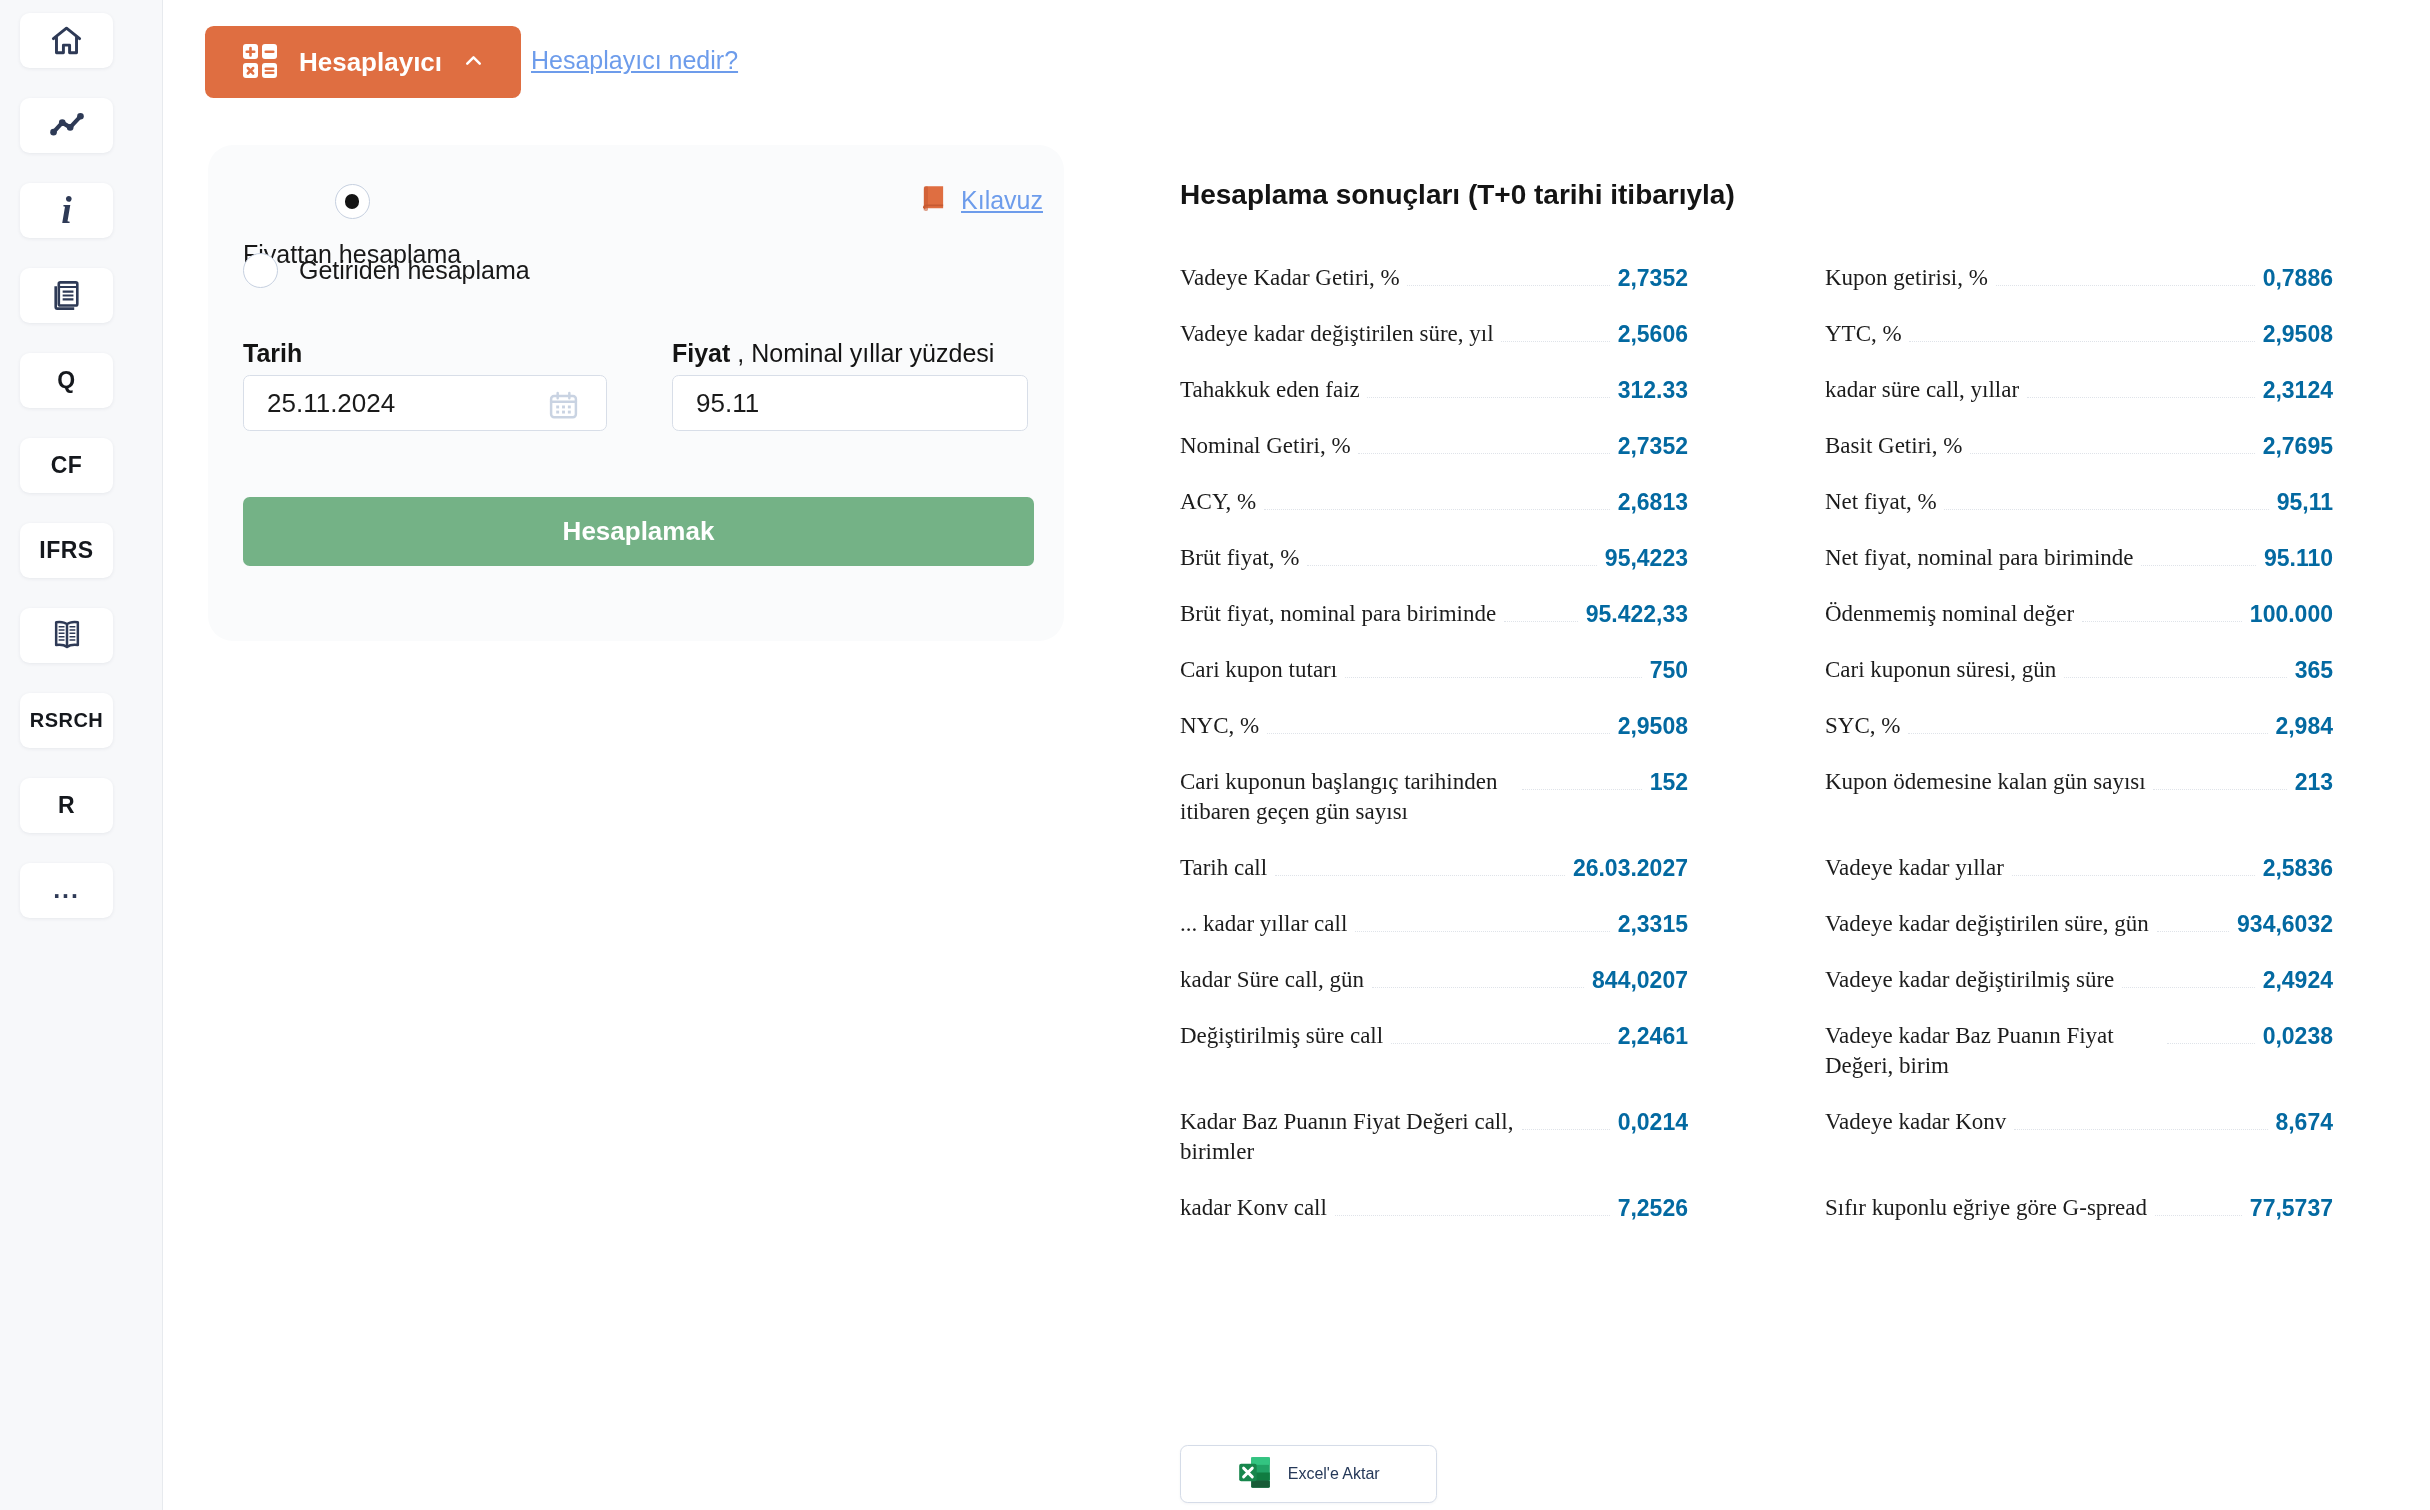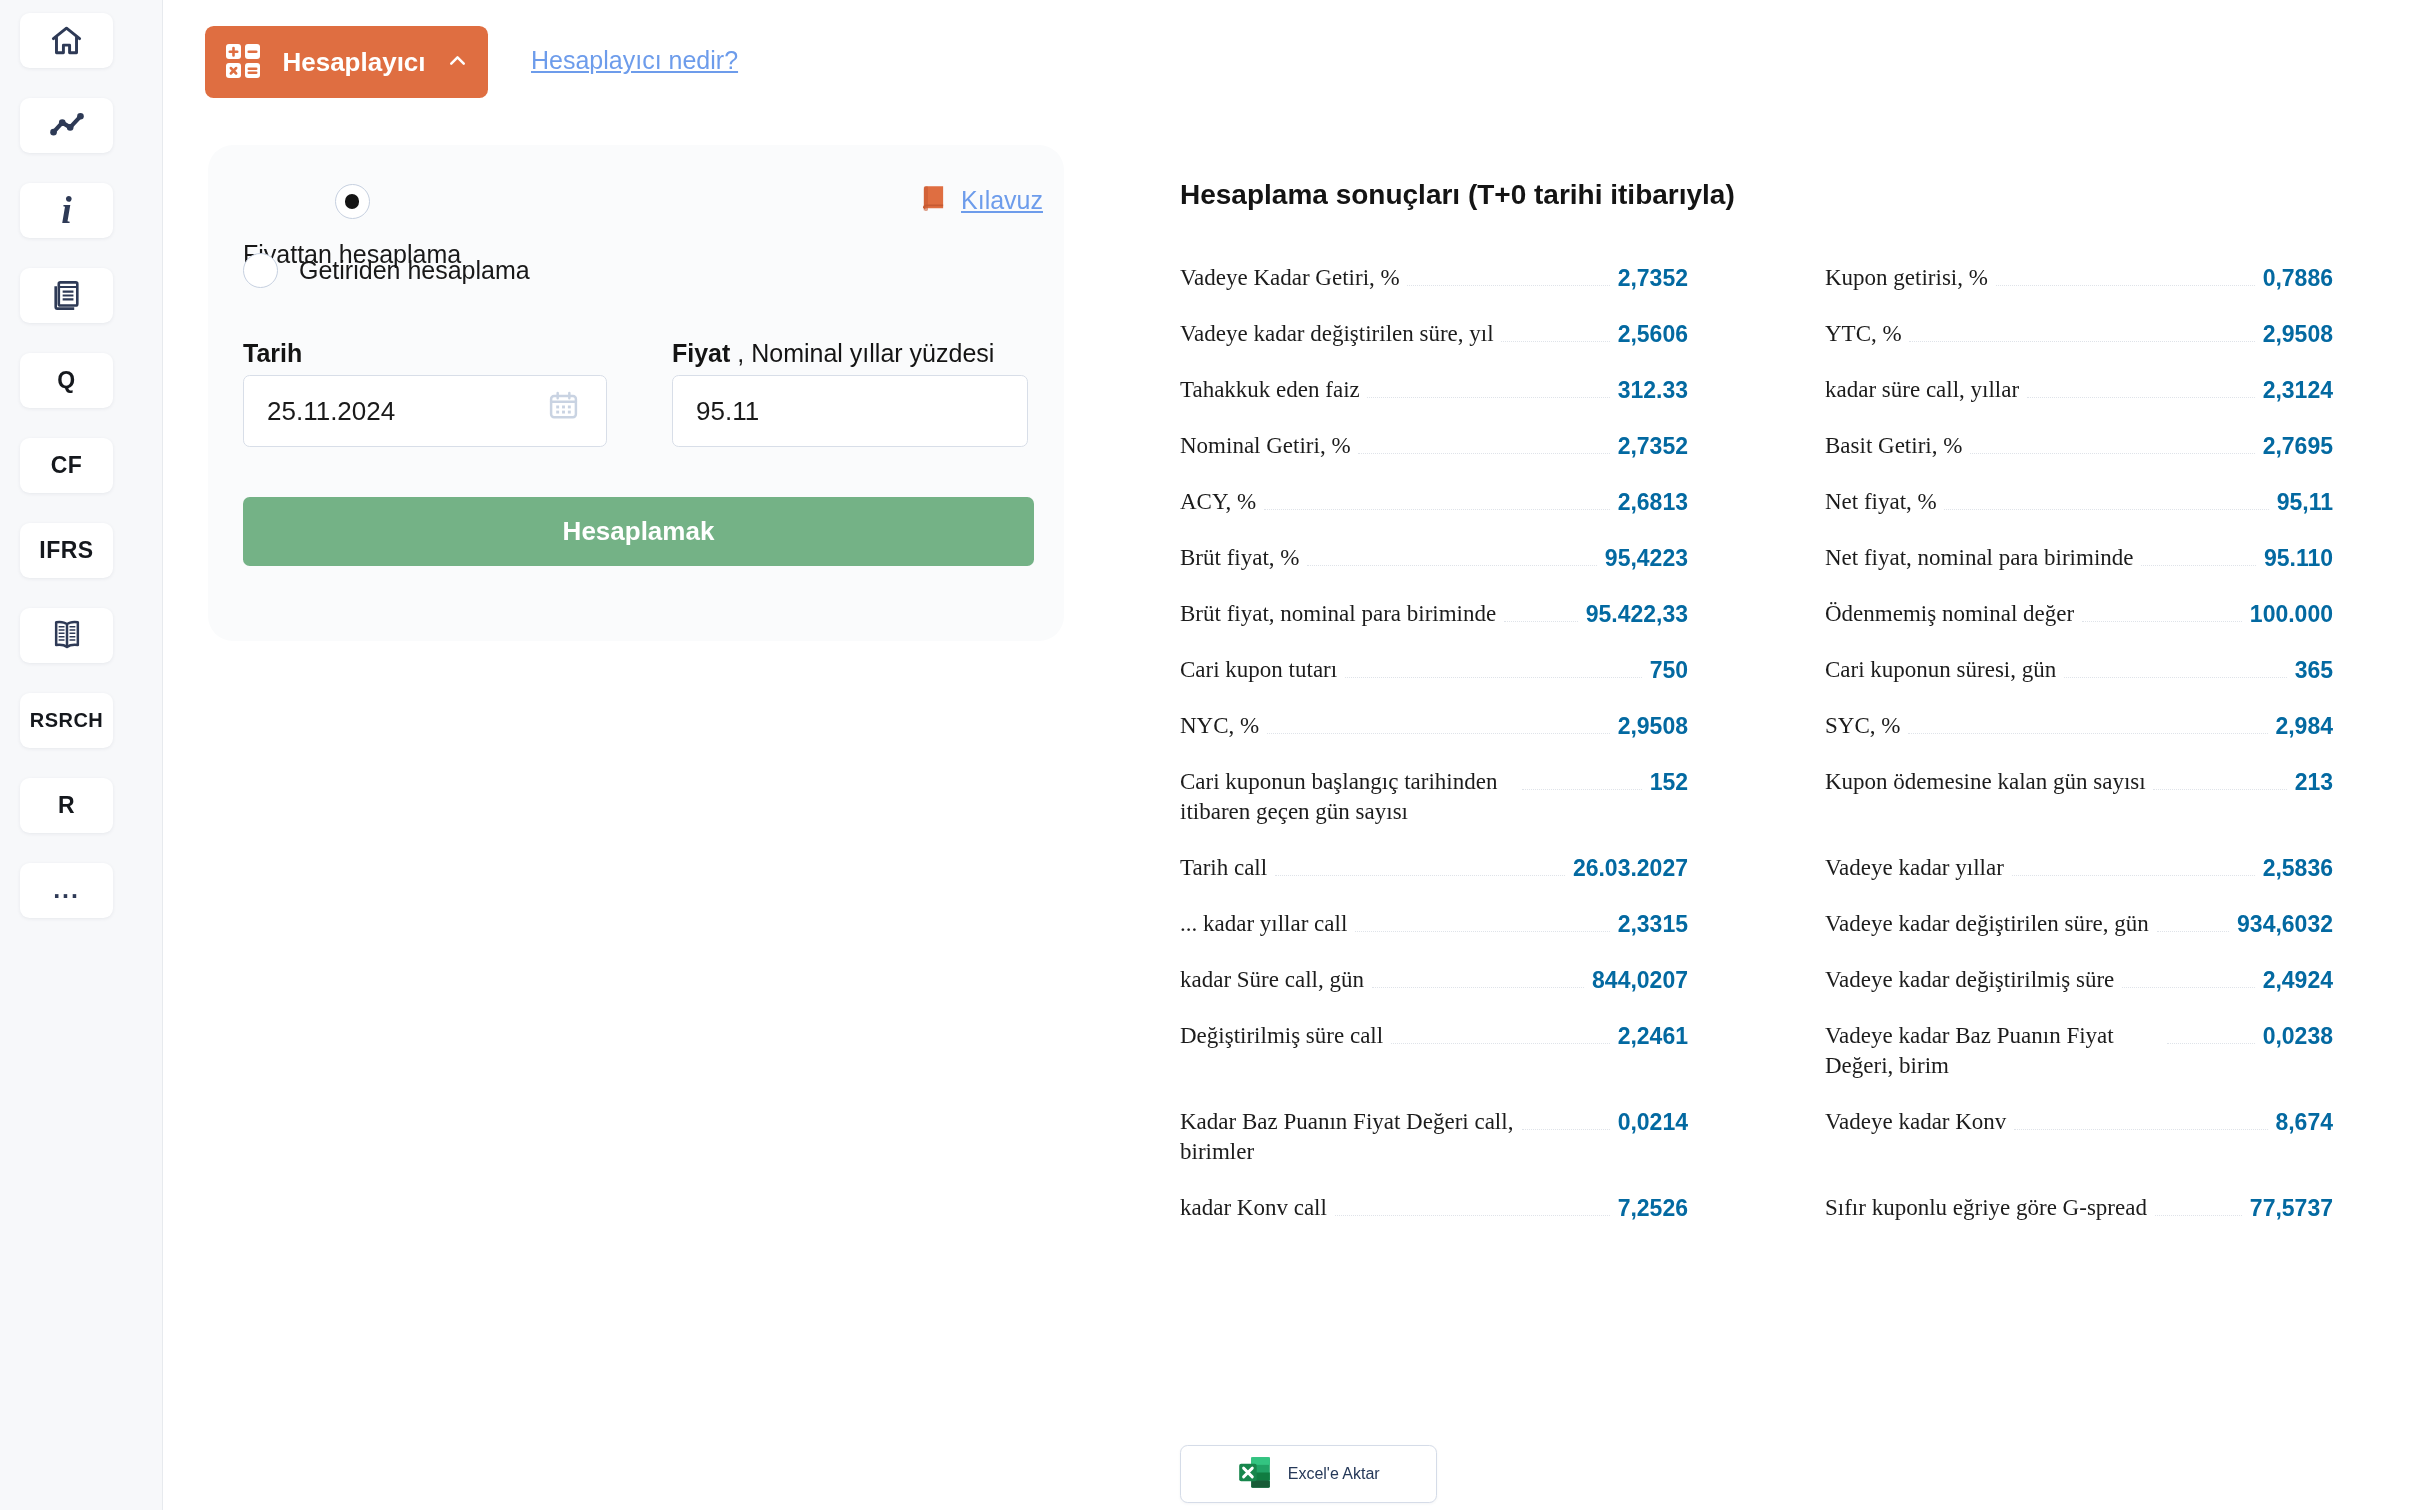--- a/index.html
+++ b/index.html
@@ -29,21 +29,21 @@
   .side-label { font-weight:700; font-size:23px; color:#15181d; letter-spacing:0.5px; }
   .side-label.small { font-size:20px; }
   .side-label.dots { color:#2e3a56; font-size:25px; letter-spacing:1.9px; line-height:9.6px; }
   .info-i {
     font-family:"Liberation Serif", serif; font-style:italic; font-weight:700;
     font-size:38px; color:#2e3a56; line-height:35px;
   }
 
   
   .calc-btn {
-    position:absolute; left:205px; top:26px; width:283px; height:72px;
+    position:absolute; left:205px; top:26px; width:316px; height:72px;
     background:#df6e41; border:none; border-radius:8.6px;
     display:flex; align-items:center; justify-content:center; gap:19px;
     cursor:pointer;
   }
   .calc-btn .label { color:#ffffff; font-size:26px; font-weight:700; }
   .what-link {
     position:absolute; left:531px; top:46px;
     font-size:25px; color:#6d9ceb; text-decoration:underline; cursor:pointer;
   }
 
@@ -70,21 +70,21 @@
     display:flex; align-items:center; gap:11.5px; cursor:pointer;
   }
   .guide-link .txt { font-size:25px; color:#6d9ceb; text-decoration:underline; }
 
   .field-label { position:absolute; top:194px; font-size:25px; font-weight:700; color:#141414; }
   .field-label .normal { font-weight:400; }
   .lbl-date { left:35px; }
   .lbl-price { left:464px; }
 
   .text-input {
-    position:absolute; top:230px; height:72px;
+    position:absolute; top:230px; height:56px;
     background:#ffffff; border:1px solid #d8dee8; border-radius:6.7px;
     font-size:26px; color:#1a1a1a; padding:0 72px 0 23px;
     font-family:"Liberation Sans", sans-serif;
   }
   .input-date { left:35px; width:364px; }
   .input-price { left:464px; width:356px; padding-right:23px; }
   .cal-icon { position:absolute; left:338px; top:243px; pointer-events:auto; cursor:pointer; }
 
   .calc-submit {
     position:absolute; left:35px; top:352px; width:791px; height:69px;

